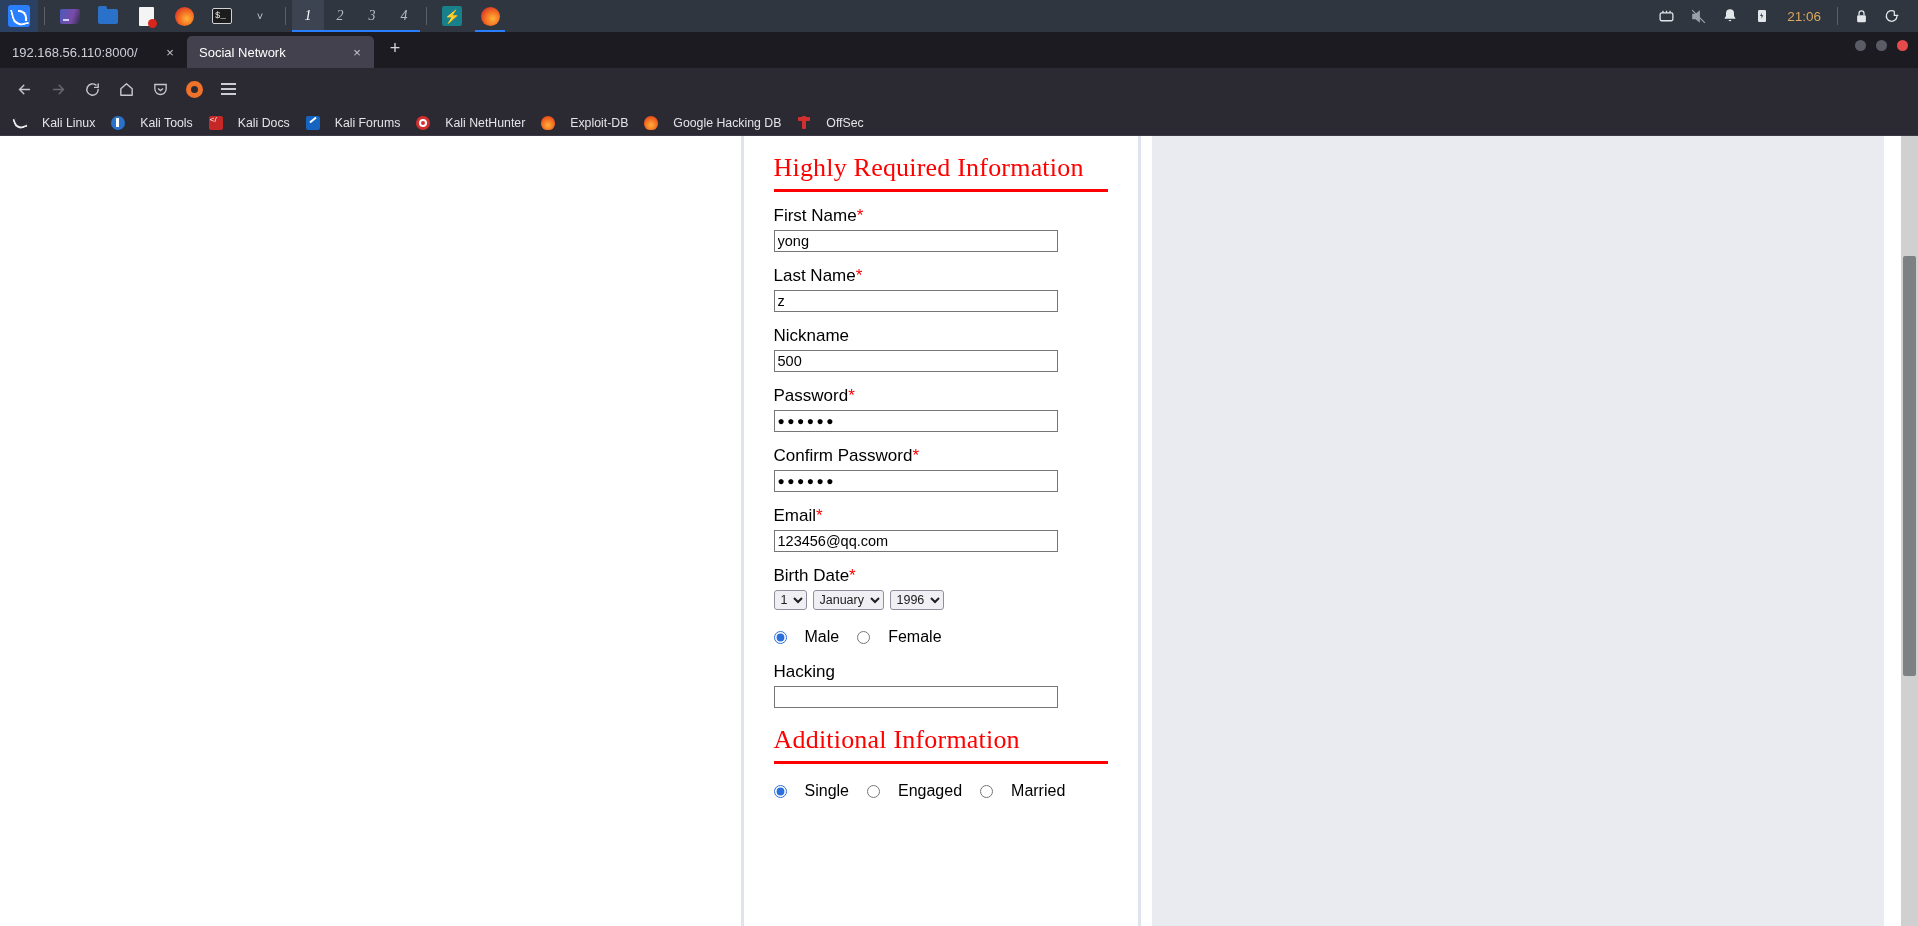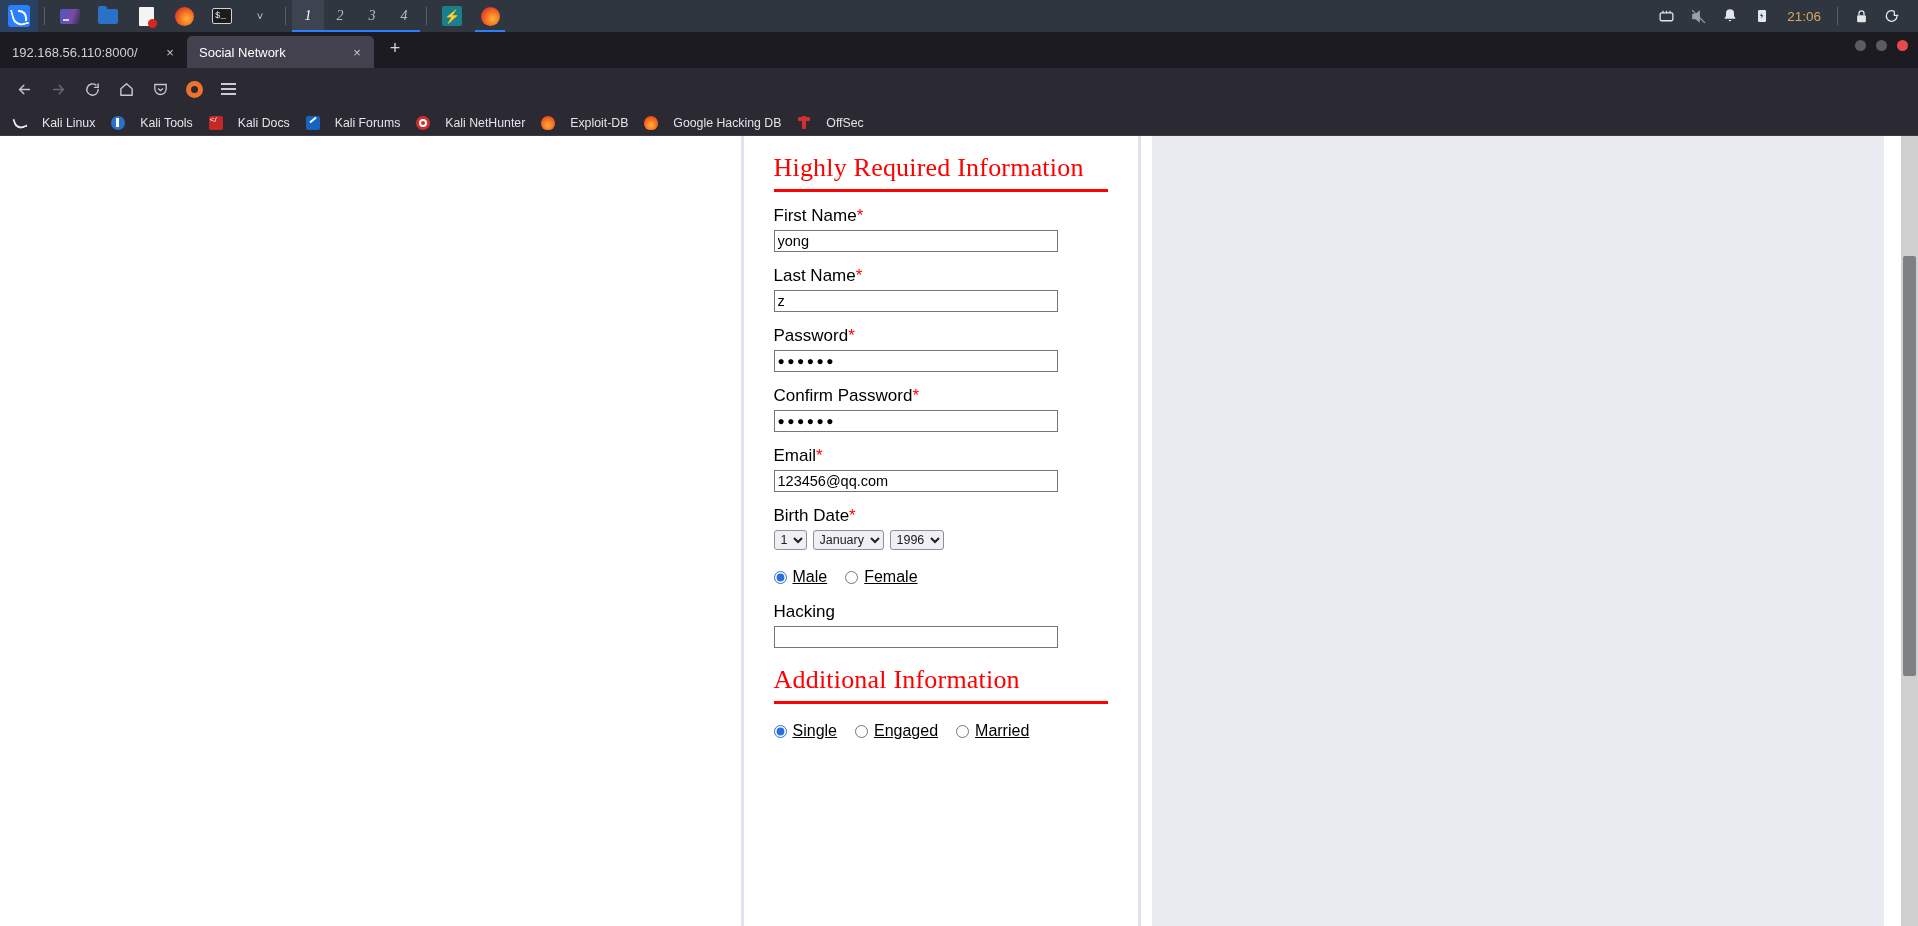--- a/index.html
+++ b/index.html
@@ -283,21 +283,21 @@
     border: 1px solid #8f8f9d;
     border-radius: 3px;
     background: #f0f0f4;
     color: #202020;
     padding: 0 2px;
   }
   .radiorow {
     display: flex; align-items: center; gap: 6px;
     margin-top: 18px; font-size: 16px;
   }
-  .radiorow .opt { display: flex; align-items: center; gap: 6px; margin-right: 12px; text-decoration: underline; }
+  .radiorow .opt { display: flex; align-items: center; gap: 18px; margin-right: 12px; }
   .radiorow input[type=radio] { width: 13px; height: 13px; margin: 0; accent-color: #2a6fdb; }
   .radiorow label { font-size: 16px; color: #000; font-family: "Liberation Sans", sans-serif; }
 
   
   #scrollbar {
     position: absolute; right: 0; top: 0; bottom: 0; width: 17px;
     background: #d0d0d0;
   }
   #scrollthumb {
     position: absolute; left: 2px; width: 13px;
@@ -497,20 +497,24 @@
           <div class="field">
             <span class="flabel"><span>First Name</span><span class="req">*</span></span>
             <input class="finput" type="text" value="yong" style="">
           </div>
 
           <div class="field">
             <span class="flabel"><span>Last Name</span><span class="req">*</span></span>
             <input class="finput" type="text" value="z" style="">
           </div>
 
+          <div class="field">
+            <span class="flabel"><span>Nickname</span><span class="req"></span></span>
+            <input class="finput" type="text" value="500" style="">
+          </div>
 
           <div class="field">
             <span class="flabel"><span>Password</span><span class="req">*</span></span>
             <input class="finput dots" type="text" value="●●●●●●" style="">
           </div>
 
           <div class="field">
             <span class="flabel"><span>Confirm Password</span><span class="req">*</span></span>
             <input class="finput dots" type="text" value="●●●●●●" style="">
           </div>

